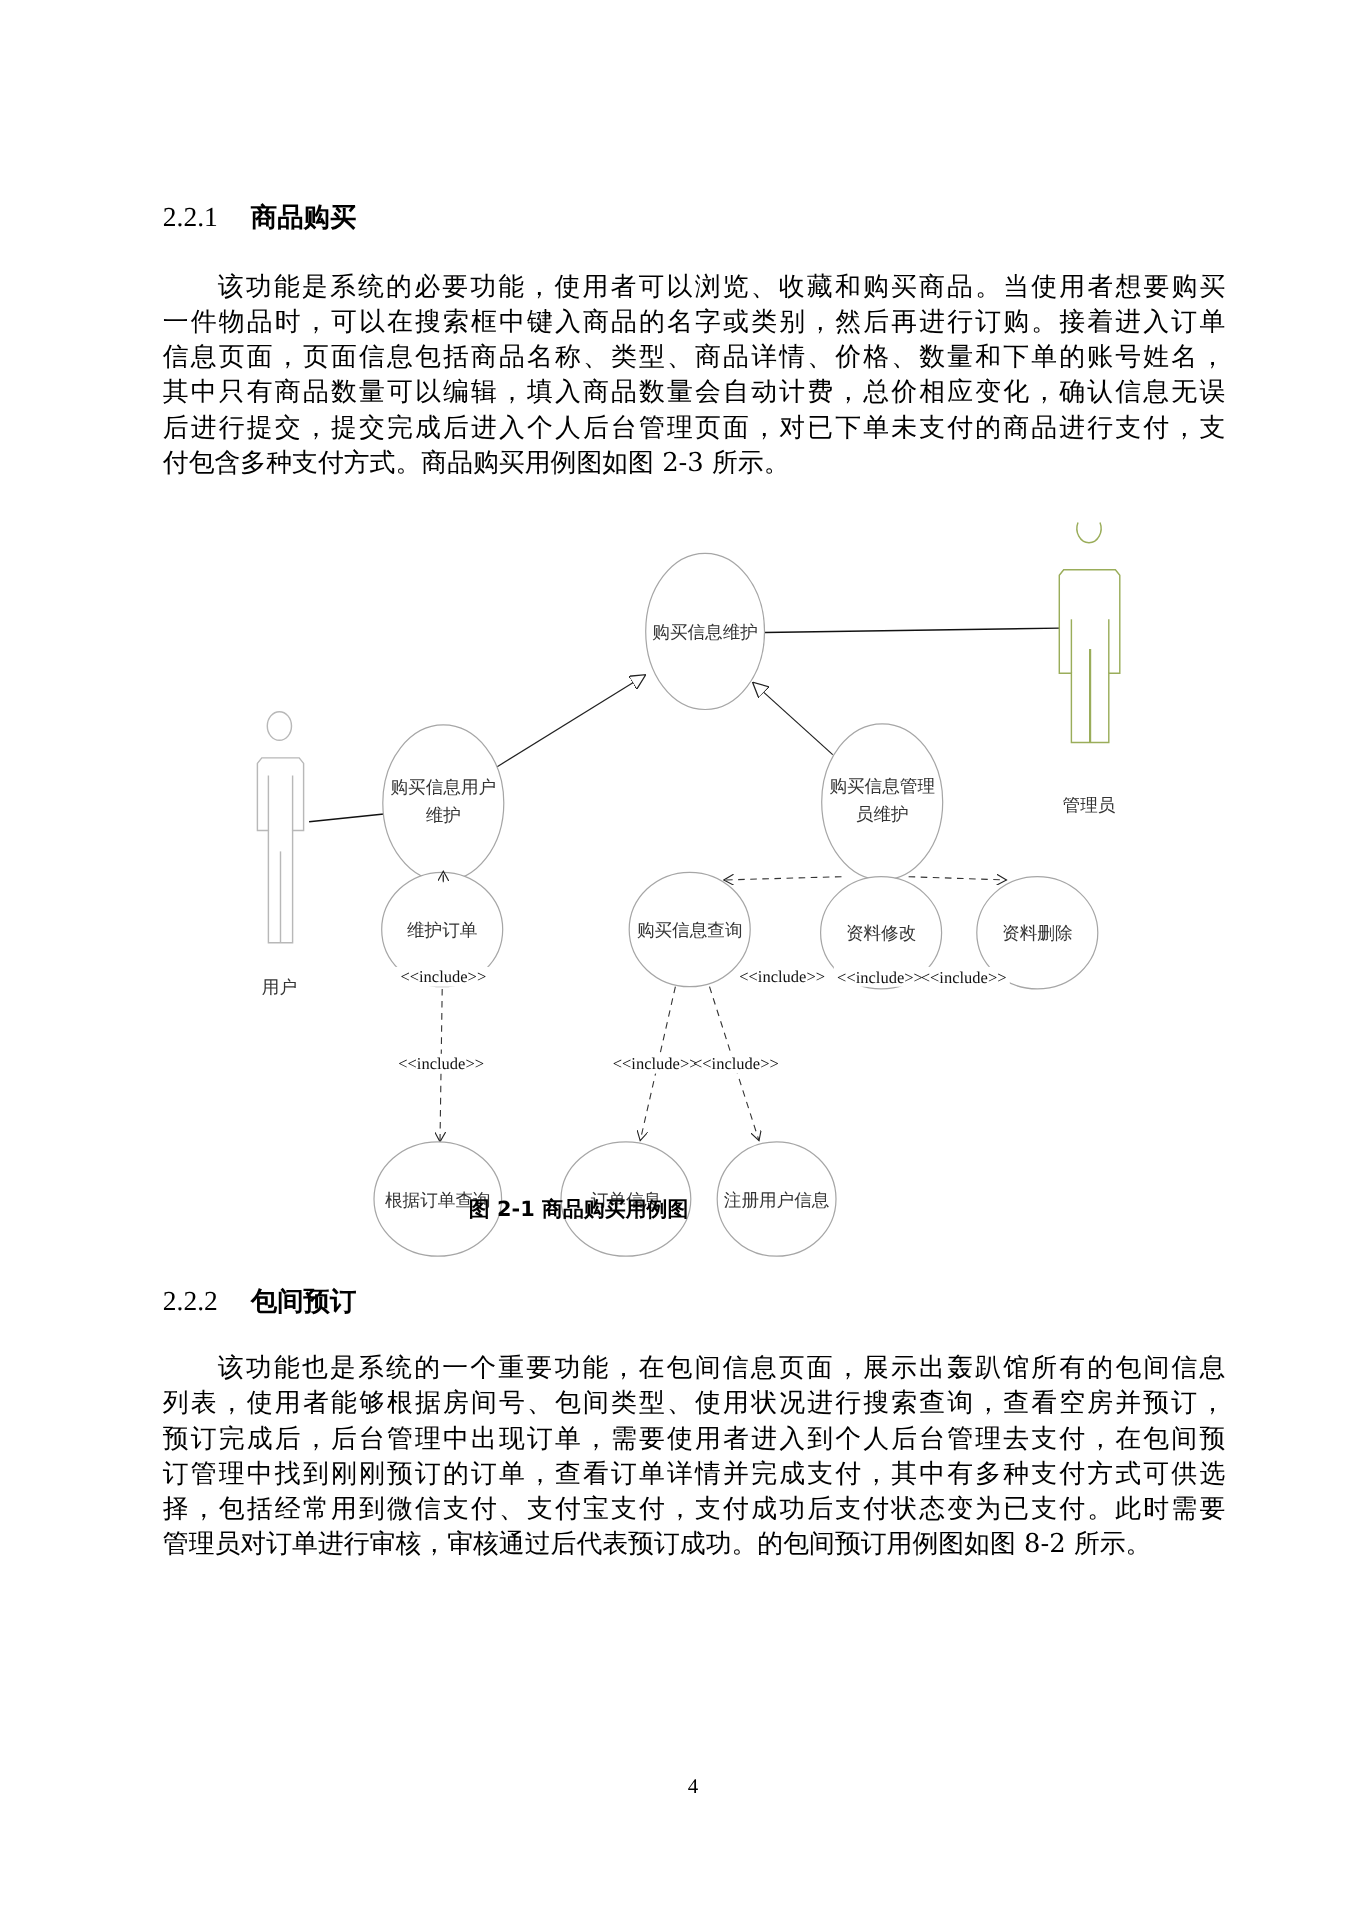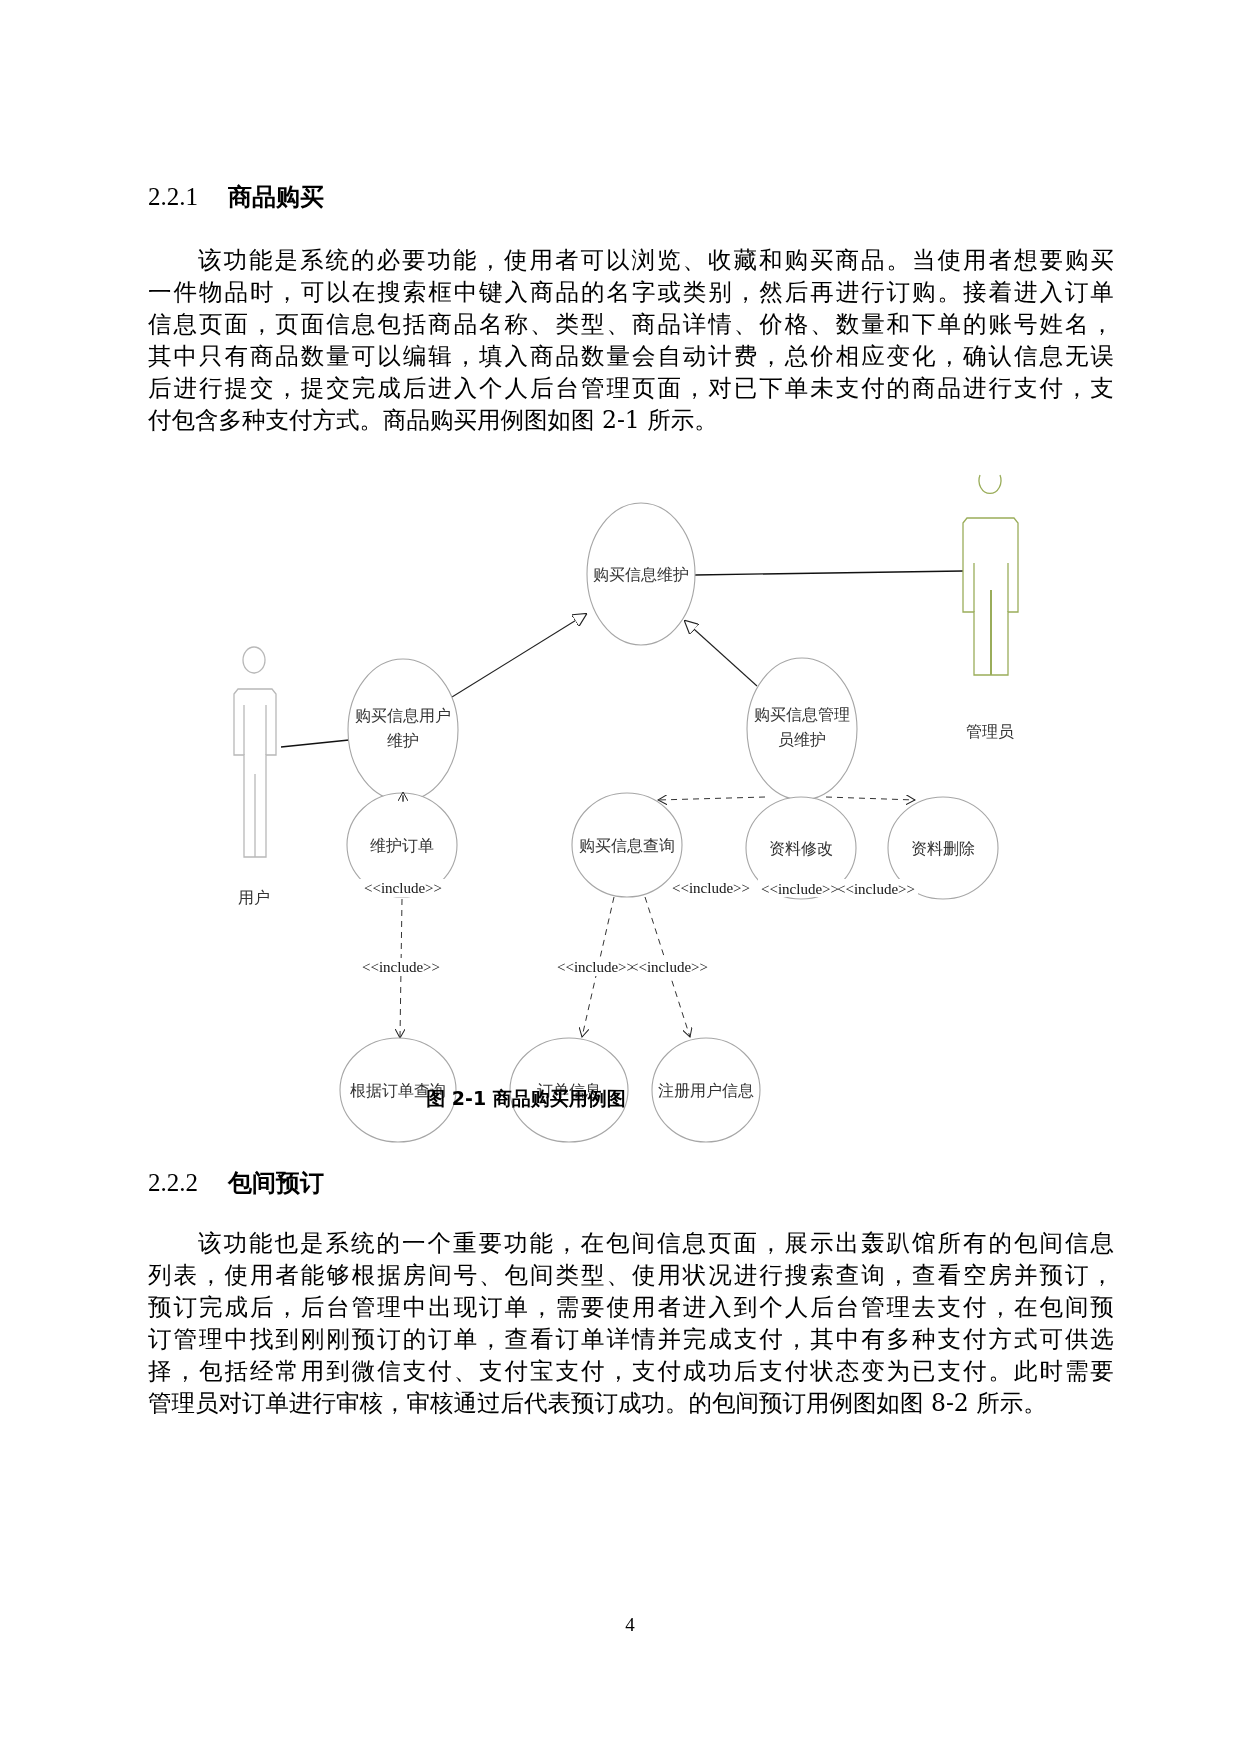--- a/index.html
+++ b/index.html
@@ -223,21 +223,21 @@
       <span class="ch">的</span>
       <span class="ch">商</span>
       <span class="ch">品</span>
       <span class="ch">进</span>
       <span class="ch">行</span>
       <span class="ch">支</span>
       <span class="ch">付</span>
       <span class="ch">，</span>
       <span class="ch">支</span>
     </div>
-  <div class="line last" style="top:160px;">付包含多种支付方式。商品购买用例图如图 2-1 所示。</div>
+  <div class="line last" style="top:160px;">付包含多种支付方式。商品购买用例图如图 2-3 所示。</div>
 </div>
 
 <svg id="diagram" width="1240" height="1754" viewBox="0 0 1240 1754">
   <defs>
     <marker id="open-tri" viewBox="0 0 12 12" refX="11" refY="6" markerWidth="14" markerHeight="14" orient="auto" markerUnits="userSpaceOnUse">
       <path d="M0,0 L12,6 L0,12 Z" fill="#fff" stroke="#222" stroke-width="1"></path>
     </marker>
     <marker id="open-arrow" viewBox="0 0 10 10" refX="9" refY="5" markerWidth="10" markerHeight="10" orient="auto" markerUnits="userSpaceOnUse">
       <path d="M0,0 L9,5 L0,10" fill="none" stroke="#222" stroke-width="1"></path>
     </marker>

